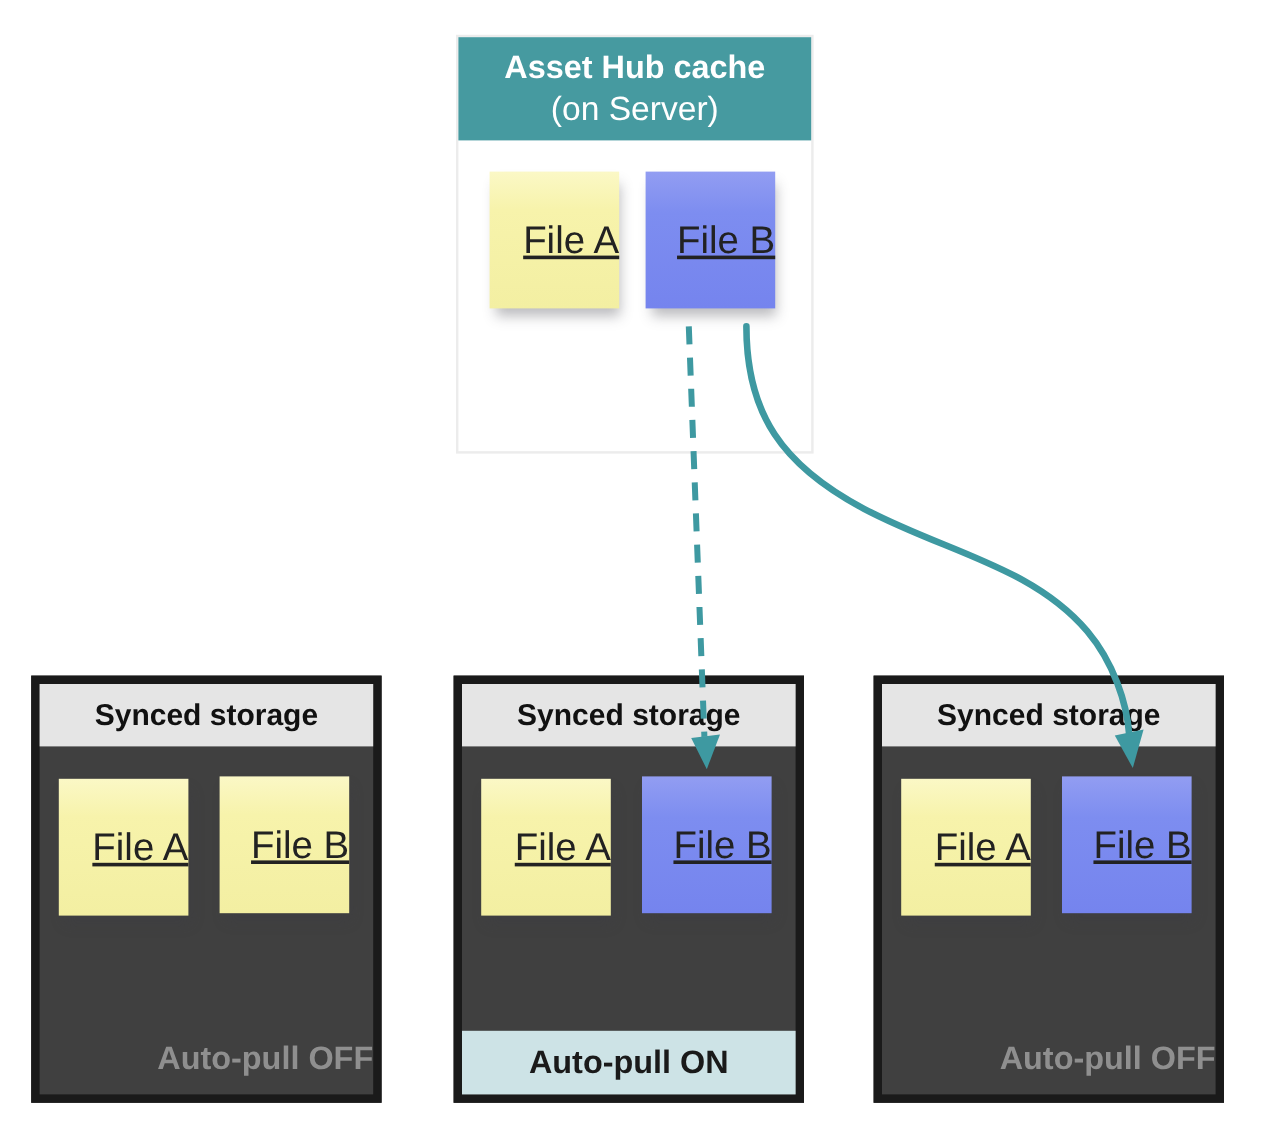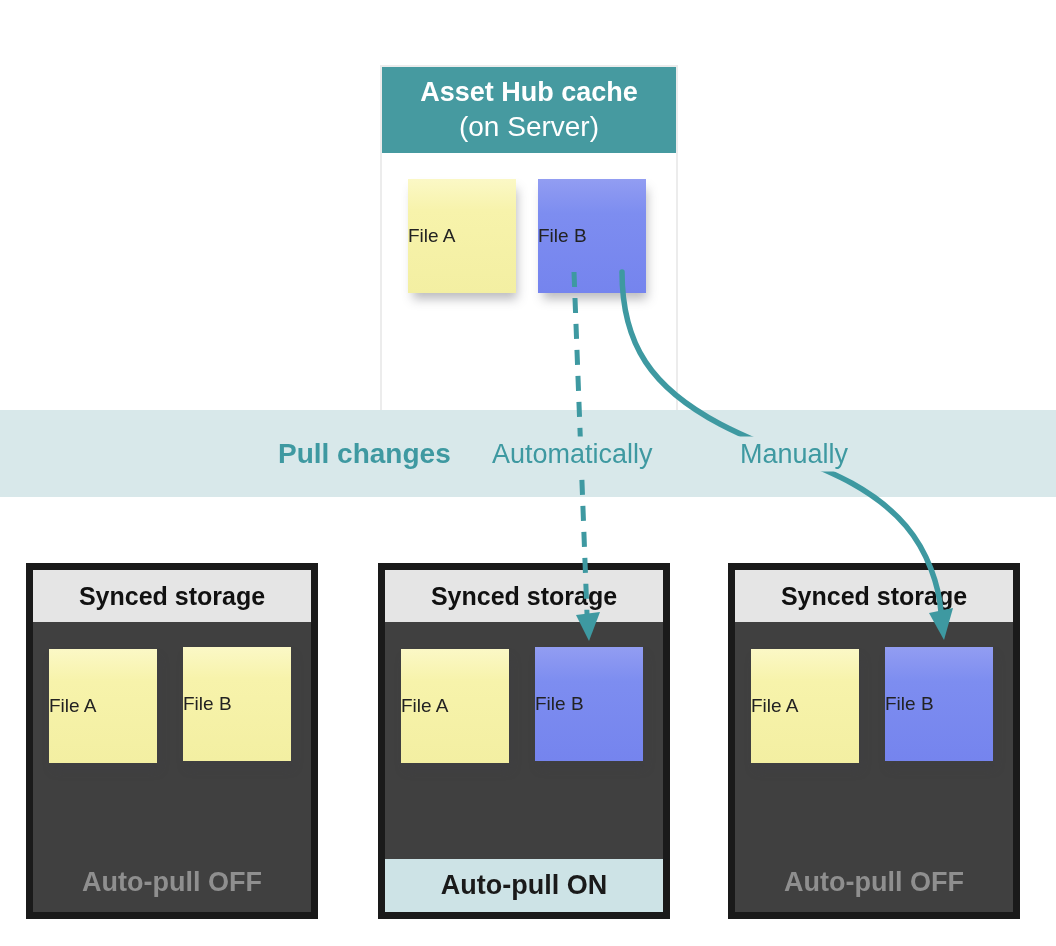--- a/index.html
+++ b/index.html
@@ -4,35 +4,36 @@
 <style>
   html,body{margin:0;padding:0;background:#fff;}
   .canvas{
     position:relative;width:1056px;height:946px;background:#ffffff;
     font-family:"Liberation Sans",sans-serif;overflow:hidden;
   }
 
   
   .cache-box{
     position:absolute;left:380px;top:29px;width:298px;height:349px;
-    background:#fff;border:2px solid #ececec;box-sizing:border-box;margin-top:36px;
+    background:#fff;border:2px solid #ececec;box-sizing:border-box;
   }
   .cache-header{
     position:absolute;top:0;left:0;right:0;height:86px;background:#469aa0;
     color:#fff;display:flex;flex-direction:column;align-items:center;justify-content:center;
   }
   .cache-title{font-size:27px;font-weight:bold;line-height:1.25;}
   .cache-subtitle{font-size:28px;line-height:1.25;}
 
   
   .note{
     position:absolute;width:108px;height:114px;
-    display:flex;align-items:center;justify-content:flex-start;
-    font-size:19px;color:#222;
+    display:flex;align-items:center;justify-content:flex-end;
+    font-size:32px;color:#222;
     box-shadow:3px 8px 10px -2px rgba(60,60,70,.35);
+    text-decoration:underline;
   }
   .note-yellow{background:linear-gradient(180deg,#fbf8c6 0%,#f7f3ab 28%,#f3efa2 100%);}
   .note-blue{background:linear-gradient(180deg,#929df2 0%,#7d8df0 30%,#7584ee 100%);}
   .cache-box .note-a{left:26px;top:112px;}
   .cache-box .note-b{left:156px;top:112px;}
 
   
   .band{position:absolute;left:0;top:410px;width:1056px;height:87px;background:#d8e8ea;}
   .band-label{
     position:absolute;top:50%;transform:translateY(-50%);
@@ -51,21 +52,21 @@
   .storage-2{left:378px;}
   .storage-3{left:728px;}
   .storage-header{
     position:absolute;top:0;left:0;right:0;height:52px;background:#e5e5e5;
     display:flex;align-items:center;justify-content:center;
     font-weight:bold;font-size:25px;color:#111;
   }
   .storage .note-a{left:16px;top:79px;}
   .storage .note-b{left:150px;top:77px;}
   .footer-off{
-    position:absolute;left:0;right:0;bottom:14px;text-align:center;
+    position:absolute;left:0;right:0;bottom:14px;text-align:right;
     font-weight:bold;font-size:27px;color:#8f8f8f;
   }
   .footer-on{
     position:absolute;left:0;right:0;bottom:0;height:53px;background:#cde3e6;
     display:flex;align-items:center;justify-content:center;
     font-weight:bold;font-size:27px;color:#1a1a1a;text-align:right;
   }
 
   
   .arrows{position:absolute;left:0;top:0;width:1056px;height:946px;z-index:5;pointer-events:none;}
@@ -81,25 +82,20 @@
       <div class="cache-subtitle">(on Server)</div>
     </div>
     <div class="note note-a note-yellow">
       <span>File A</span>
     </div>
     <div class="note note-b note-blue">
       <span>File B</span>
     </div>
   </div>
 
-  <div class="band">
-    <span class="band-label band-title">Pull changes</span>
-    <span class="band-label band-auto">Automatically</span>
-    <span class="band-label band-man">Manually</span>
-  </div>
 
   <div class="storage storage-1">
     <div class="storage-header">Synced storage</div>
     <div class="note note-a note-yellow">
       <span>File A</span>
     </div>
     <div class="note note-b note-yellow">
       <span>File B</span>
     </div>
     <div class="footer-off">Auto-pull OFF</div>

